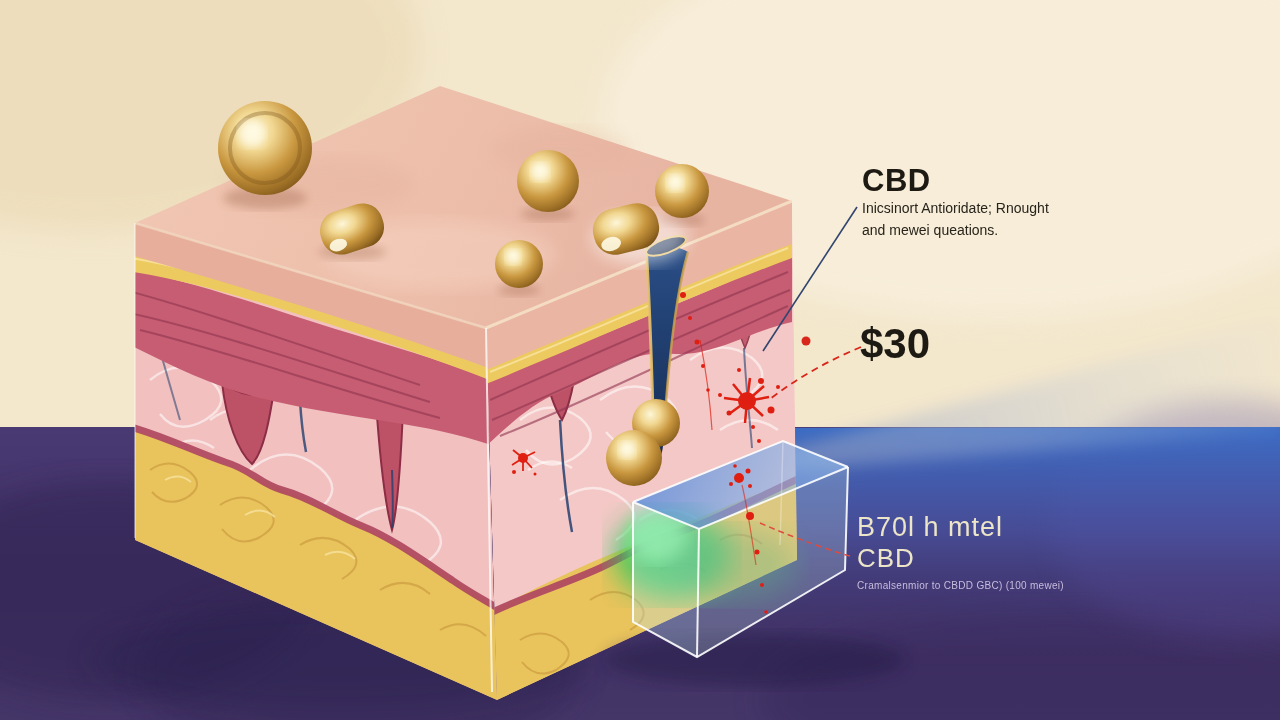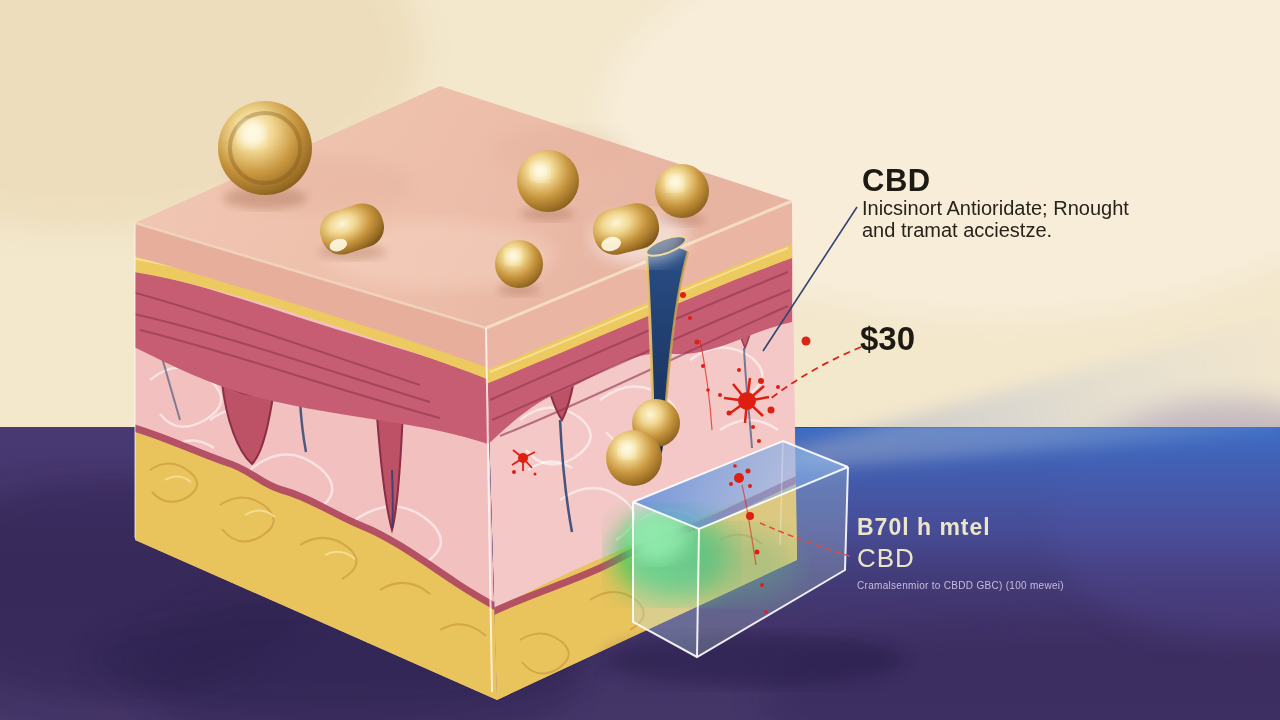--- a/index.html
+++ b/index.html
@@ -6,25 +6,25 @@
   body{
     width:1280px;height:720px;overflow:hidden;position:relative;
     font-family:"Liberation Sans", sans-serif;
     background:#f3e7cc;
   }
   .stage{position:absolute;inset:0;}
   svg{position:absolute;left:0;top:0;}
   .txt{position:absolute;white-space:nowrap;}
   .cbd-block{left:862px;top:164px;color:#1d1913;}
   .cbd-title{font-size:31px;font-weight:700;letter-spacing:.5px;line-height:34px;}
-  .cbd-line{font-size:20px;line-height:21.5px;color:#28231b;font-weight:500;}
+  .cbd-line{font-size:14px;line-height:21.5px;color:#28231b;font-weight:500;}
   .cbd-line:first-of-type{margin-top:5px;}
-  .price{left:860px;top:320px;font-size:33px;font-weight:700;color:#1d1913;}
+  .price{left:860px;top:320px;font-size:42px;font-weight:700;color:#1d1913;}
   .product{left:857px;top:511px;color:#ece5c8;}
-  .product-title{font-size:23px;letter-spacing:1px;font-weight:700;line-height:32px;}
+  .product-title{font-size:27px;letter-spacing:1px;font-weight:400;line-height:32px;}
   .product-sub{font-size:26px;letter-spacing:1px;font-weight:500;line-height:30px;}
   .product-note{font-size:10px;color:#c7bbdc;margin-top:7px;letter-spacing:.3px;}
 </style>
 </head>
 <body>
 
 <div class="stage">
 <svg width="1280" height="720" viewBox="0 0 1280 720">
   <defs>
     <linearGradient id="gPurple" x1="0" y1="427" x2="0" y2="720" gradientUnits="userSpaceOnUse">
@@ -296,21 +296,21 @@
     <path d="M857,207 L763,351" stroke="#31456f" stroke-width="1.6" fill="none"></path>
     <path d="M861,347 C830,360 800,376 770,399" stroke="#d8261a" stroke-width="1.8" stroke-dasharray="7 5" fill="none"></path>
     <circle cx="806" cy="341" r="4.5" fill="#d8261a"></circle>
     <path d="M760,523 C790,536 822,548 853,557" stroke="#e04a3c" stroke-width="1.5" stroke-dasharray="6 4" fill="none"></path>
   </g>
 </svg>
 
 <div class="txt cbd-block">
   <div class="cbd-title">CBD</div>
   <div class="cbd-line">Inicsinort Antioridate; Rnought</div>
-  <div class="cbd-line">and tramat acciestze.</div>
+  <div class="cbd-line">and mewei queations.</div>
 </div>
 
 <div class="txt price">$30</div>
 
 <div class="txt product">
   <div class="product-title">B70l h mtel</div>
   <div class="product-sub">CBD</div>
   <div class="product-note">Cramalsenmior to CBDD GBC) (100 mewei)</div>
 </div>
 </div>

